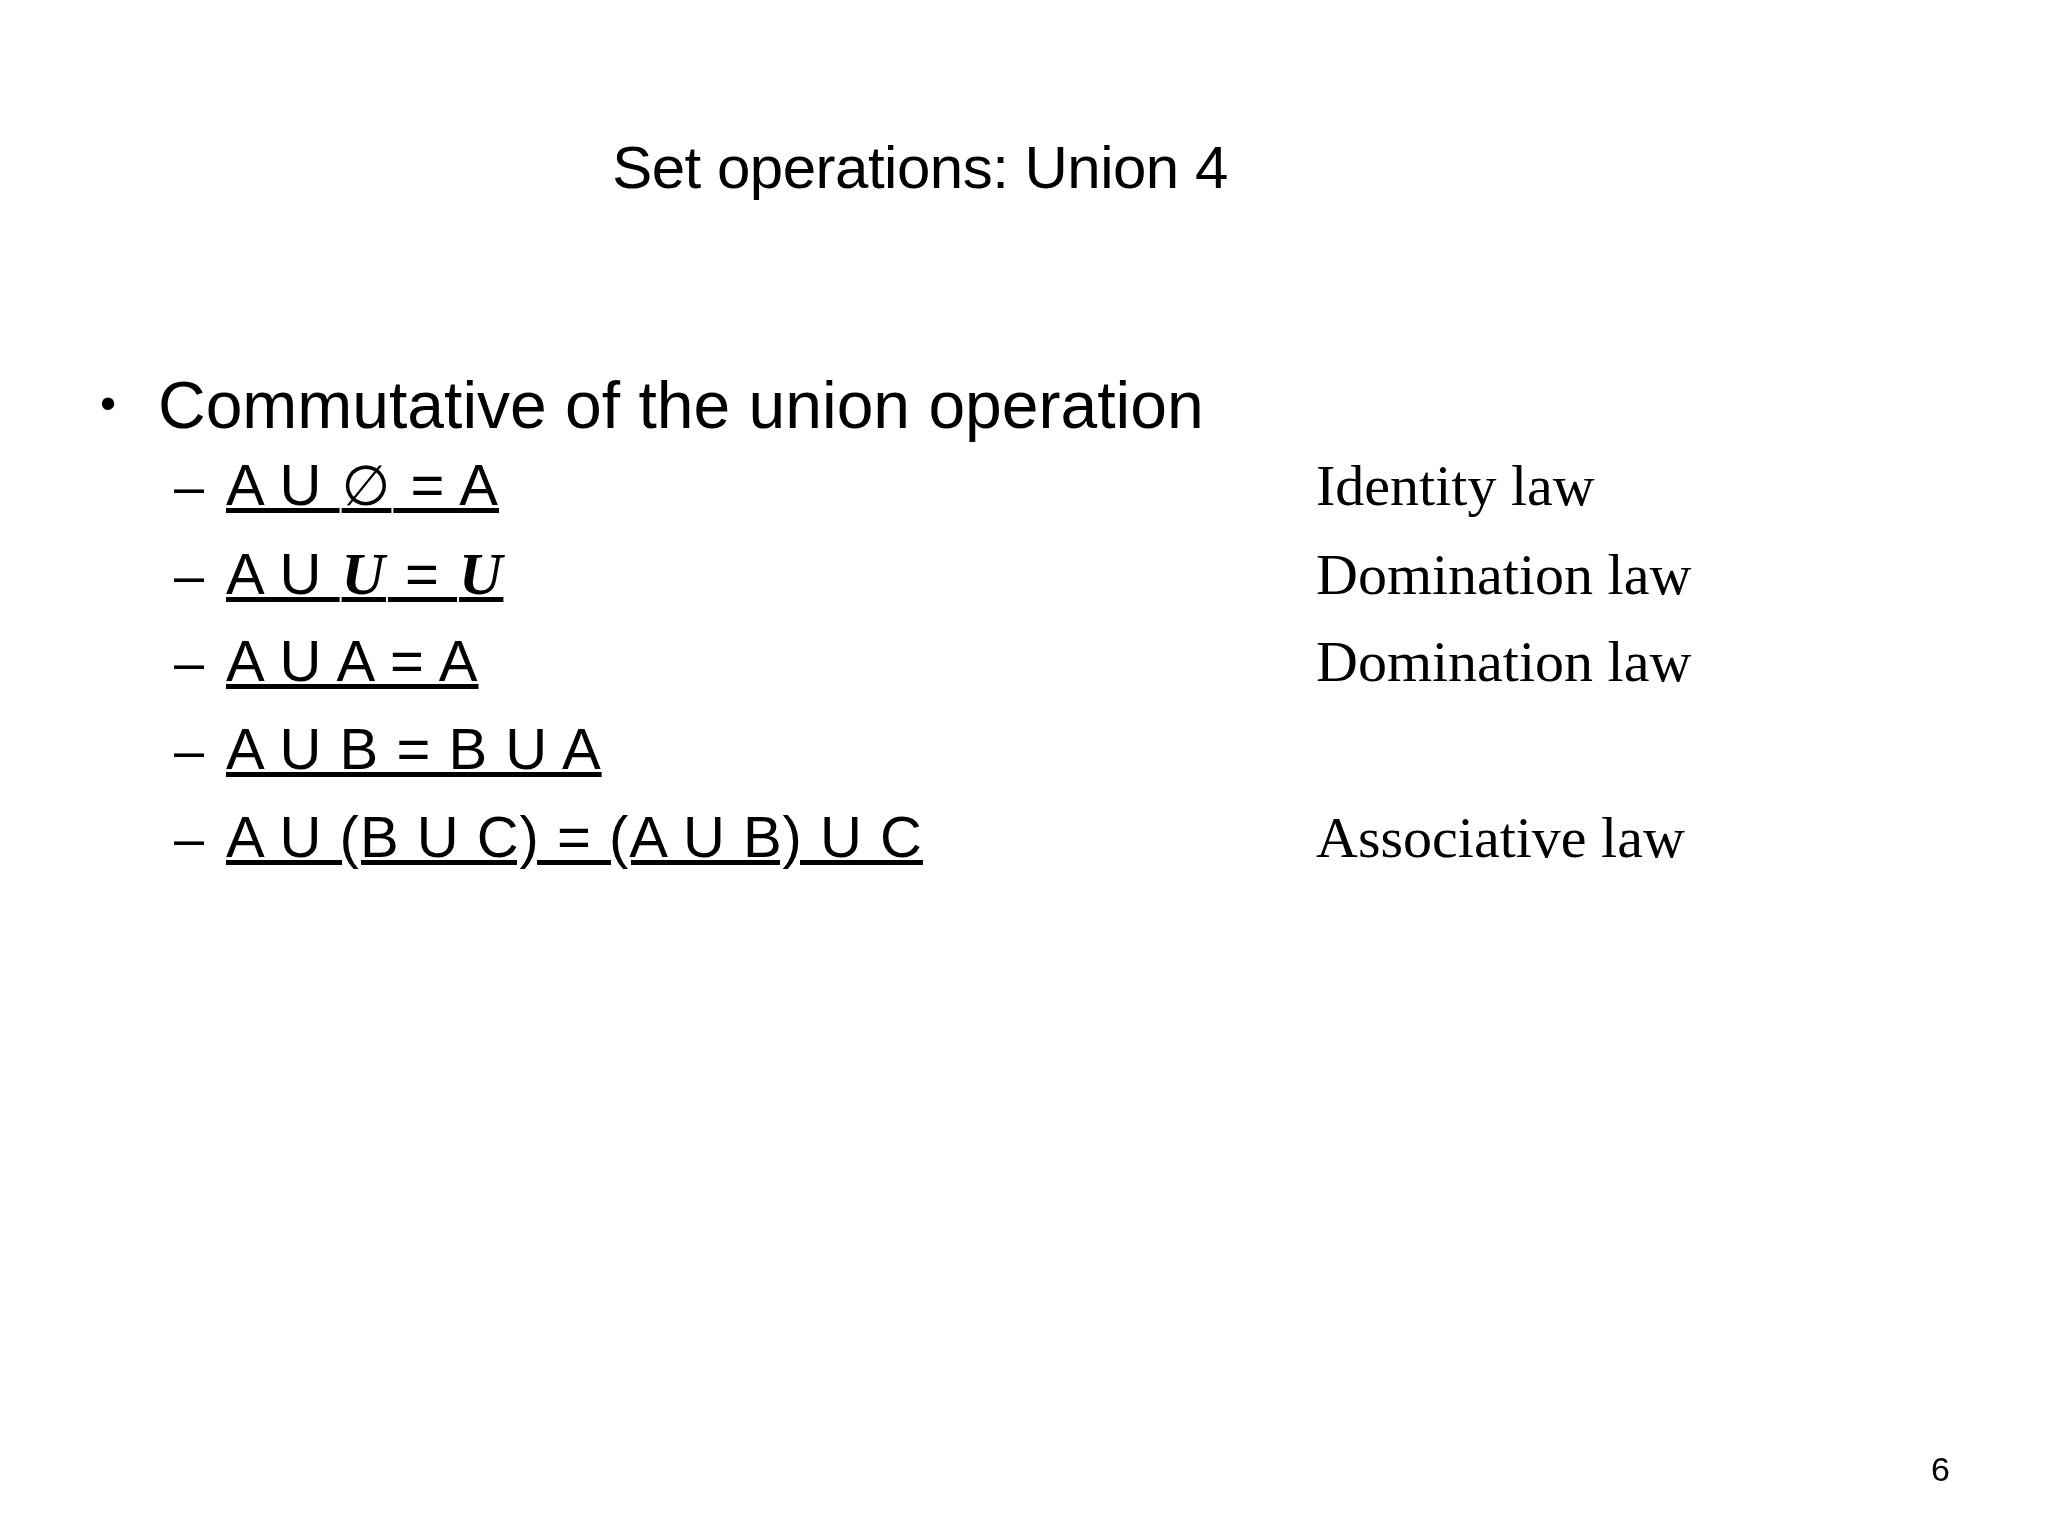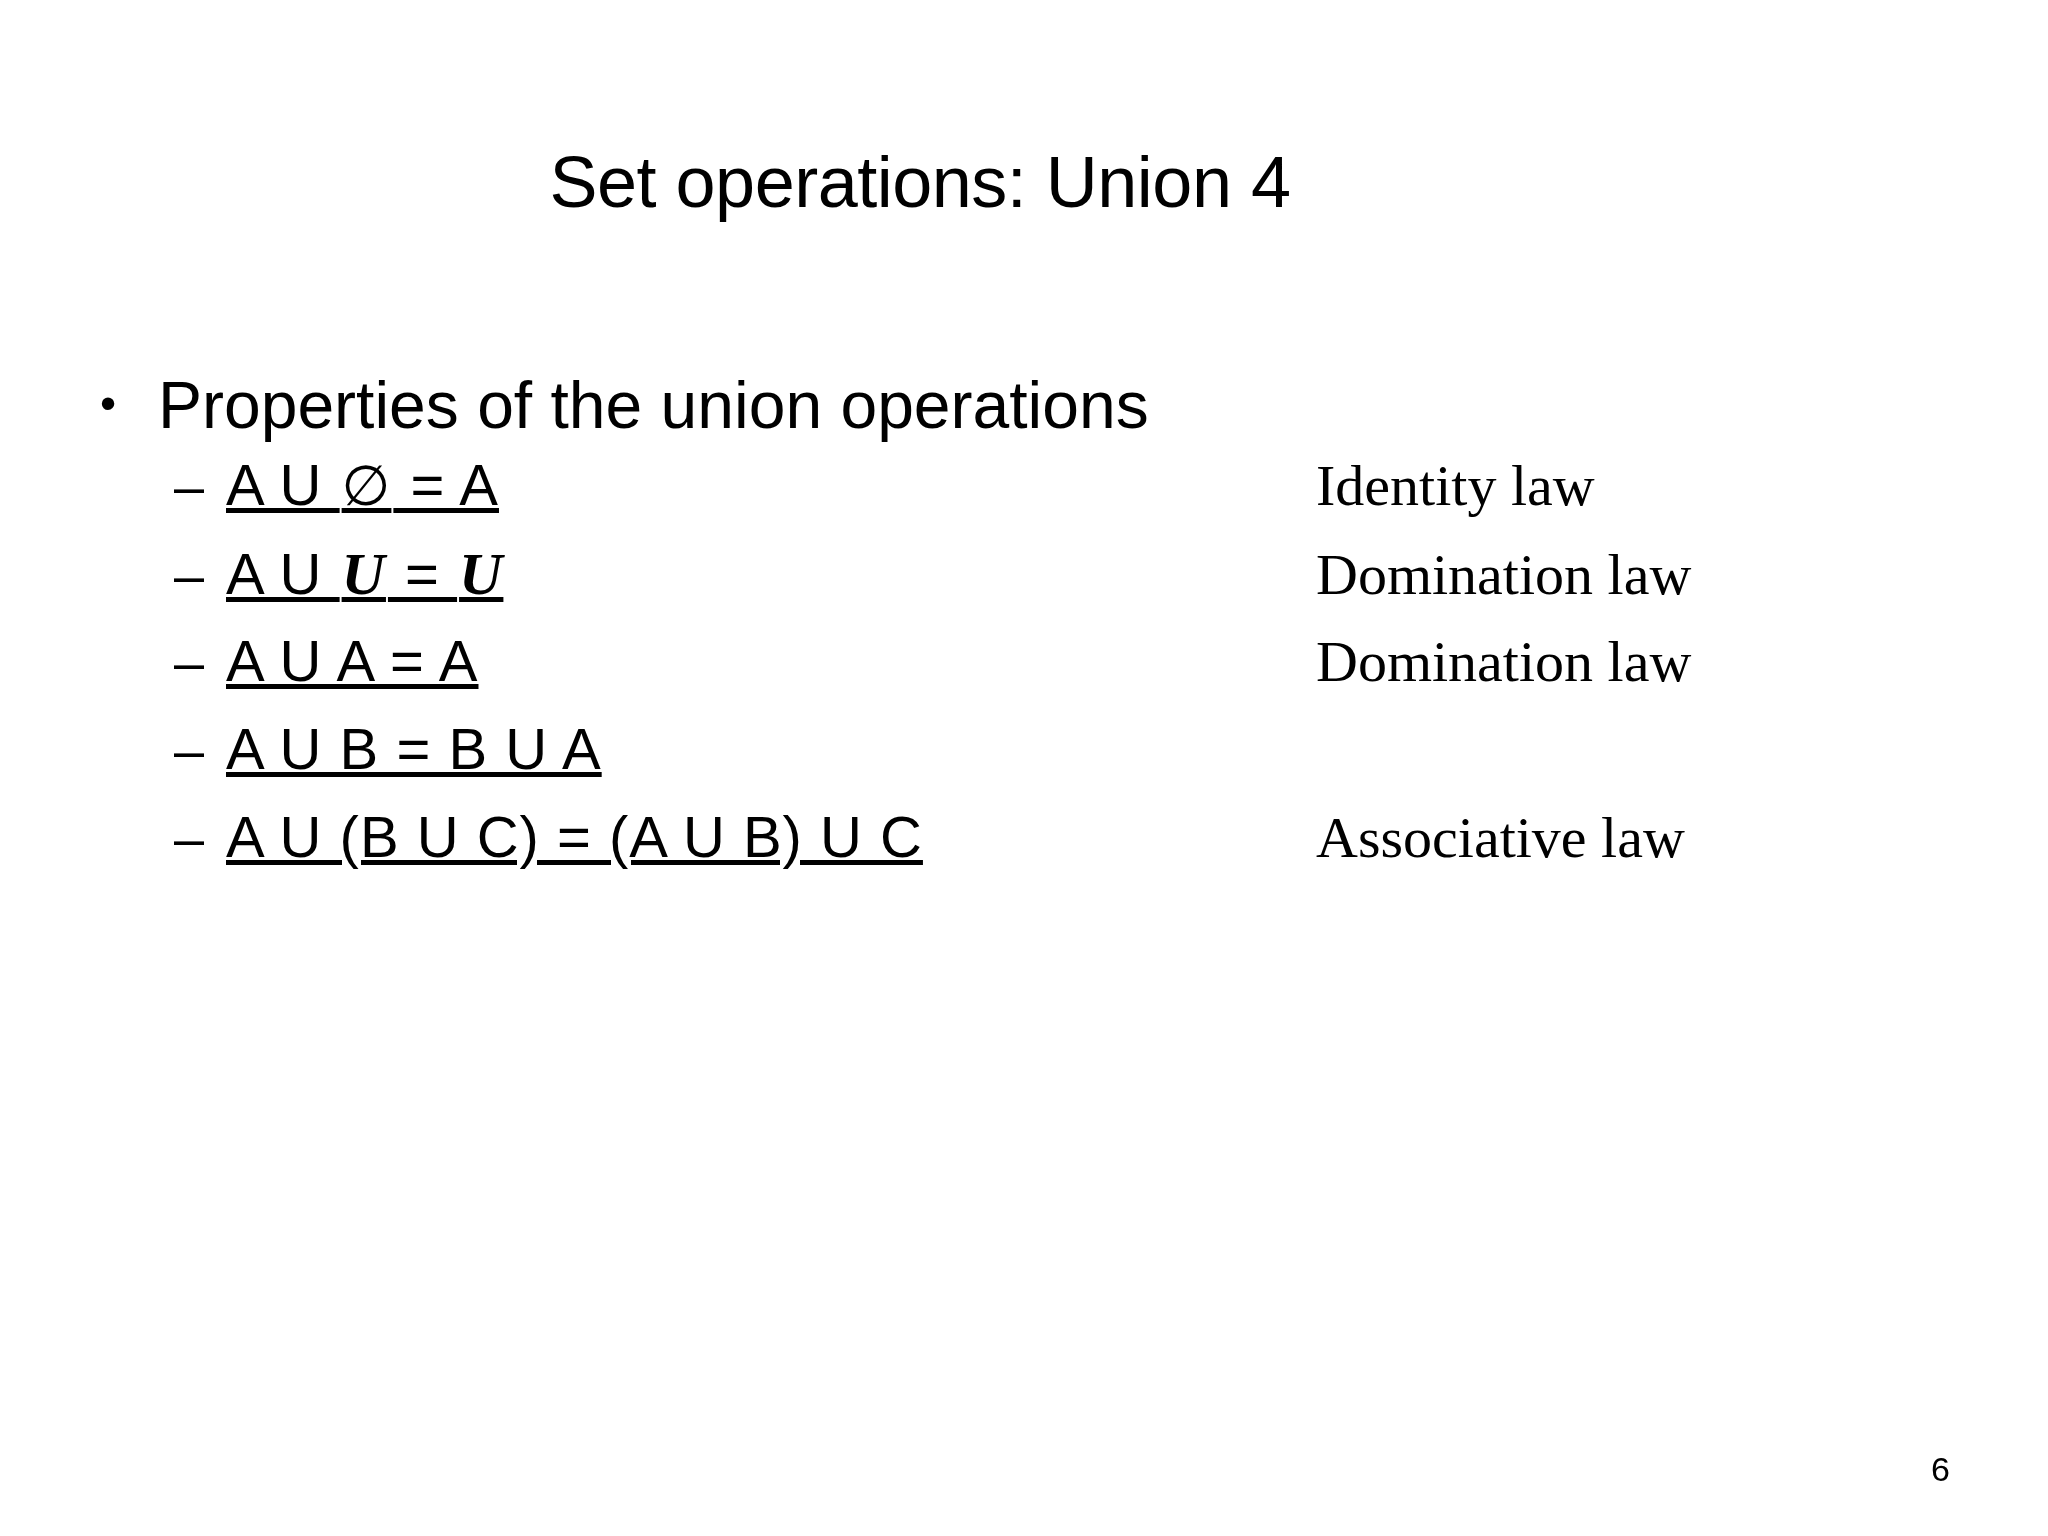--- a/index.html
+++ b/index.html
@@ -23,21 +23,21 @@
     background: #ffffff;
   }
 
   
   .slide-title {
     position: absolute;
     left: 0;
     top: 96px;
     width: 1840px;
     text-align: center;
-    font-size: 72px;
+    font-size: 60px;
     line-height: 1.08;
     font-weight: 400;
     letter-spacing: -0.5px;
     white-space: nowrap;
   }
 
   
   .body-block {
     position: absolute;
     left: 96px;
@@ -125,21 +125,21 @@
 <body>
 
 <div class="slide">
 
   <h1 class="slide-title">Set operations: Union 4</h1>
 
   <div class="body-block">
 
     <div class="bullet-row">
       <span class="bullet-marker">•</span>
-      <span class="bullet-text">Properties of the union operations</span>
+      <span class="bullet-text">Commutative of the union operation</span>
     </div>
 
     <div class="sub-list">
 
       <div class="sub-row">
         <span class="sub-marker">–</span>
         <span class="sub-expr"><span>A U </span><span class="emptyset">∅</span><span> = A</span></span>
         <span class="sub-law">Identity law</span>
       </div>
 

